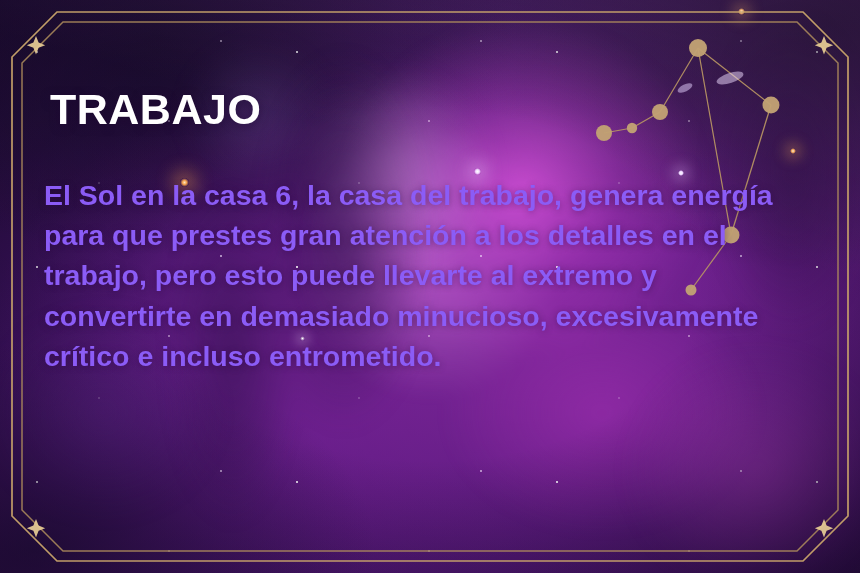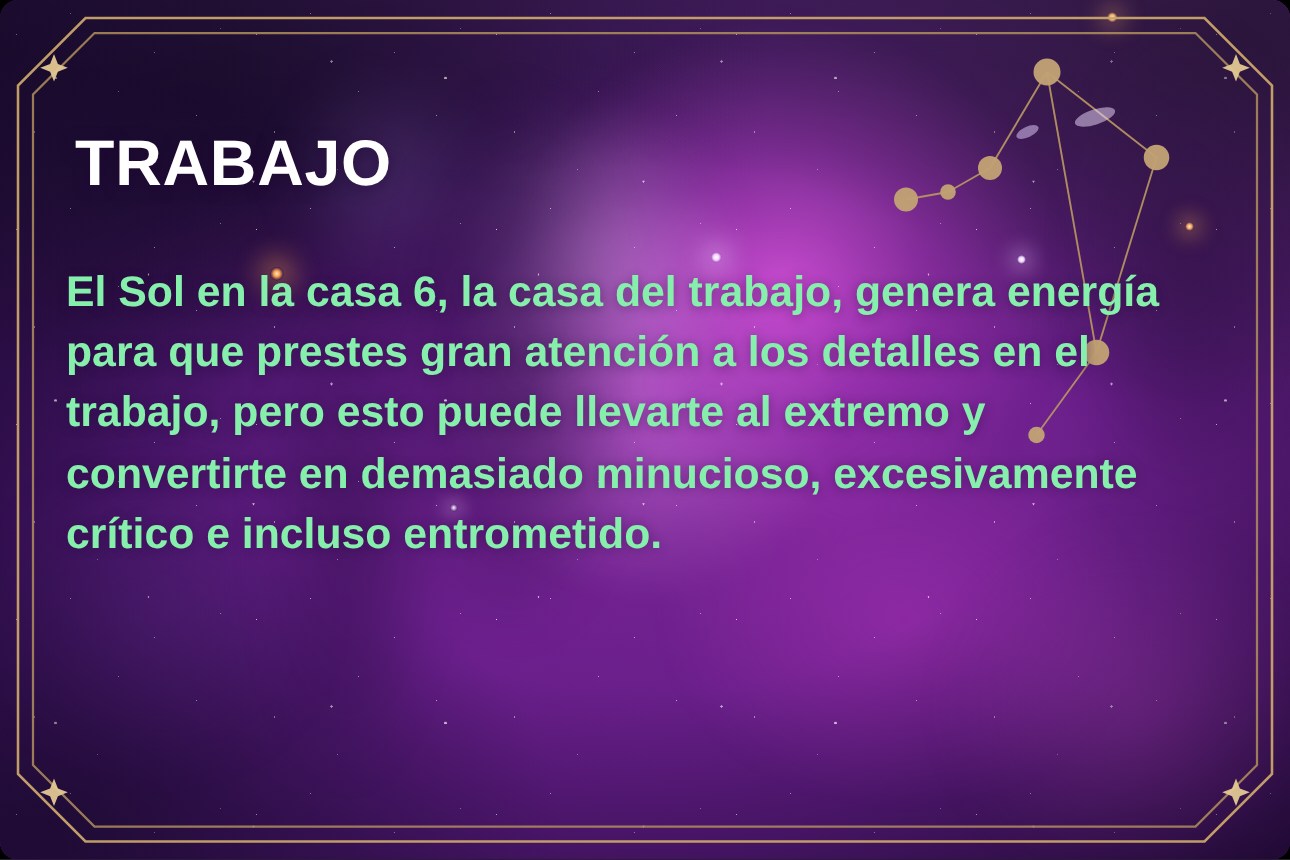--- a/index.html
+++ b/index.html
@@ -7,21 +7,20 @@
     padding: 0;
     background: #000;
   }
   #card {
     position: relative;
     width: 860px;
     height: 573px;
     overflow: hidden;
     font-family: "Liberation Sans", sans-serif;
     background: #2a0f45;
-    border-radius: 12px;
   }
 
   
   .layer {
     position: absolute;
     inset: 0;
     pointer-events: none;
   }
   #base {
     background:
@@ -131,21 +130,21 @@
     font-weight: bold;
     color: #ffffff;
     letter-spacing: 0.5px;
     line-height: 1;
     margin: 0 0 44px 6px;
     text-shadow: 0 2px 10px rgba(30,6,50,.55);
   }
   #body-text {
     font-size: 28.5px;
     font-weight: bold;
-    color: #86efac;
+    color: #8b5cf6;
     line-height: 1.41;
     margin: 0;
     max-width: 735px;
     text-shadow: 0 1px 7px rgba(40,8,60,.45);
   }
 </style>
 </head>
 <body>
 
 <div id="card">

